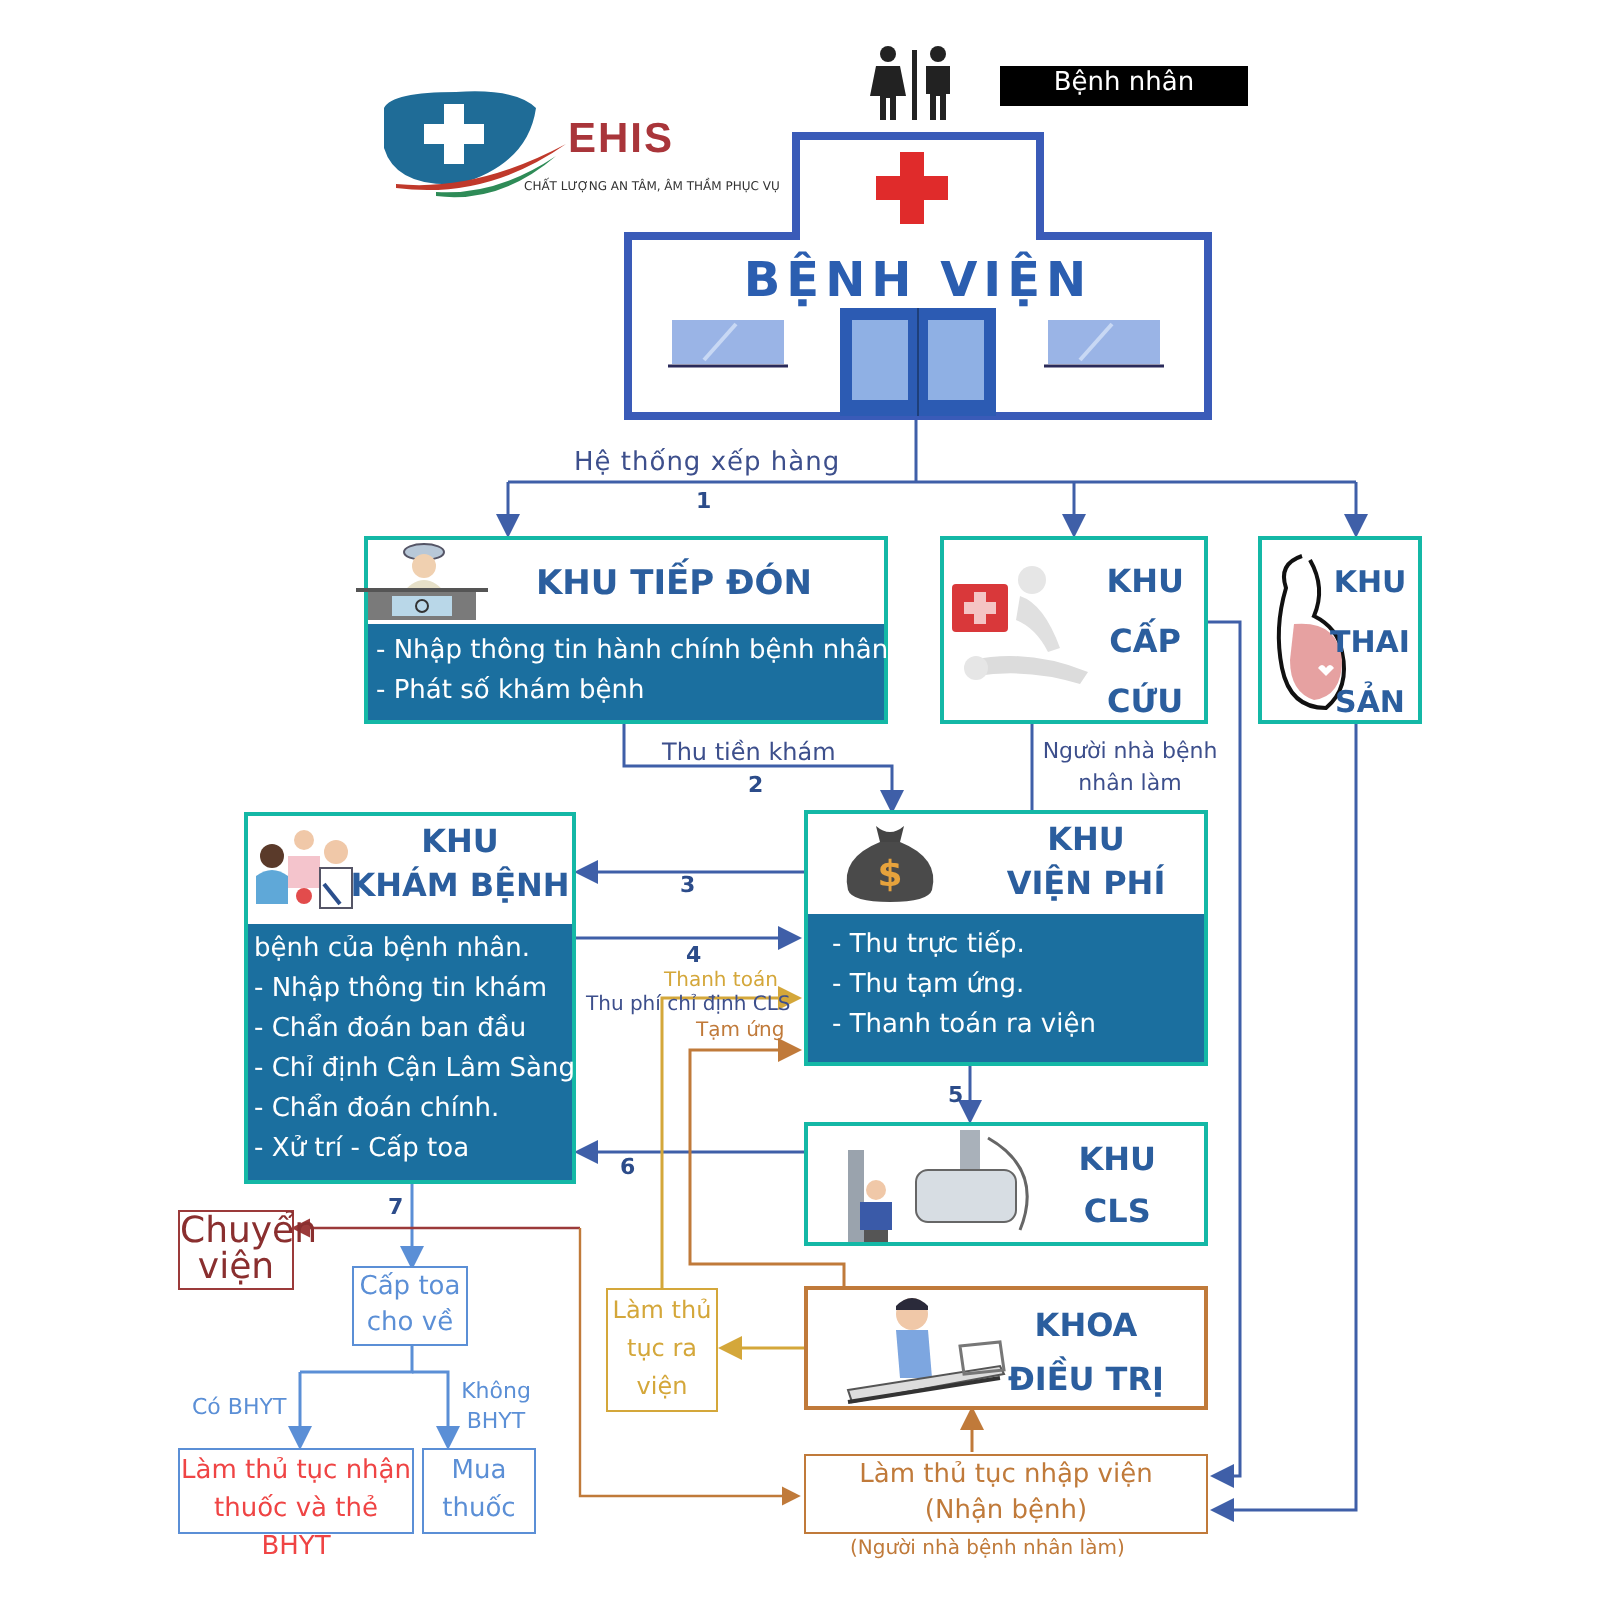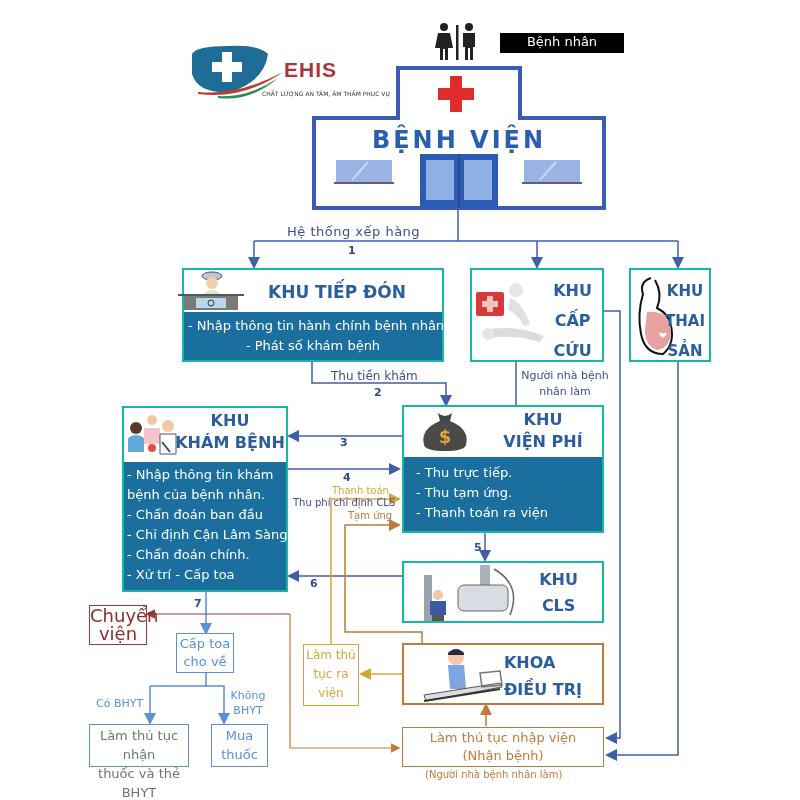--- a/index.html
+++ b/index.html
@@ -134,21 +134,21 @@
   <svg width="66" height="42" viewBox="0 0 66 42" style="position:absolute;left:-6px;top:-2px;">
     <ellipse cx="34" cy="8" rx="10" ry="4" fill="#b8c8d8" stroke="#556" stroke-width="1"></ellipse>
     <circle cx="34" cy="15" r="6" fill="#f0d0b0"></circle>
     <path d="M22 30 Q34 14 46 30 z" fill="#e6e0c8"></path>
     <rect x="0" y="26" width="66" height="2" fill="#555"></rect>
     <rect x="6" y="28" width="54" height="14" fill="#7a7a7a"></rect>
     <rect x="18" y="30" width="30" height="10" fill="#b9d7e8"></rect>
     <circle cx="33" cy="35" r="3" fill="none" stroke="#333" stroke-width="1"></circle>
   </svg>
   <div class="title" style="position:absolute;left:84px;top:12px;font-size:17px;">KHU TIẾP ĐÓN</div>
-  <div class="bluepanel" style="left:0;top:42px;width:258px;height:48px;padding:4px 4px;text-align:center;">
+  <div class="bluepanel" style="left:0;top:42px;width:258px;height:48px;padding:4px 4px;">
     <div>- Nhập thông tin hành chính bệnh nhân.</div>
     <div>- Phát số khám bệnh</div>
   </div>
 </div>
 
 <div class="lbl" style="left:331px;top:369px;font-size:12px;">Thu tiền khám</div>
 <div class="num" style="left:374px;top:386px;">2</div>
 
 <div class="box" style="left:470px;top:268px;width:134px;height:94px;">
   <svg width="76" height="74" viewBox="0 0 76 74" style="position:absolute;left:2px;top:10px;">
@@ -192,22 +192,22 @@
     <circle cx="26" cy="36" r="4" fill="#e24c4c"></circle>
     <circle cx="42" cy="14" r="6" fill="#f0c8a8"></circle>
     <path d="M34 22 L50 22 L50 42 L34 42 z" fill="#fff" stroke="#556" stroke-width="1"></path>
     <path d="M36 30 L44 40" stroke="#2b4f8c" stroke-width="2"></path>
   </svg>
   <div class="title" style="position:absolute;left:50px;top:2px;width:112px;font-size:16px;line-height:22px;text-align:center;">
     <div>KHU</div>
     <div>KHÁM BỆNH</div>
   </div>
   <div class="bluepanel" style="left:0;top:54px;width:162px;height:128px;padding:3px 3px;">
+    <div>bệnh của bệnh nhân.</div>
     <div>- Nhập thông tin khám</div>
-    <div>bệnh của bệnh nhân.</div>
     <div>- Chẩn đoán ban đầu</div>
     <div>- Chỉ định Cận Lâm Sàng.</div>
     <div>- Chẩn đoán chính.</div>
     <div>- Xử trí - Cấp toa</div>
   </div>
 </div>
 
 <div class="num" style="left:340px;top:436px;">3</div>
 <div class="lbl" style="left:293px;top:453px;font-size:10px;margin-top:44px;">Thu phí chỉ định CLS</div>
 <div class="num" style="left:343px;top:471px;">4</div>
@@ -260,21 +260,21 @@
 <div class="box" style="left:176px;top:633px;width:58px;height:40px;border-color:#5b8fd6;border-width:1.5px;color:#5b8fd6;font-size:13px;line-height:18px;text-align:center;padding-top:1px;">
   <div>Cấp toa</div>
   <div>cho về</div>
 </div>
 
 <div class="lbl" style="left:96px;top:697px;color:#5b8fd6;">Có BHYT</div>
 <div class="lbl" style="left:228px;top:688px;color:#5b8fd6;text-align:center;width:40px;white-space:normal;line-height:15px;">
   <span>Không BHYT</span>
 </div>
 
-<div class="box" style="left:89px;top:724px;width:100px;height:43px;border-color:#5b8fd6;border-width:1.5px;color:#737373;font-size:13px;line-height:19px;text-align:center;padding-top:1px;">
+<div class="box" style="left:89px;top:724px;width:118px;height:43px;border-color:#5b8fd6;border-width:1.5px;color:#ef4444;font-size:13px;line-height:19px;text-align:center;padding-top:1px;">
   <div>Làm thủ tục nhận</div>
   <div>thuốc và thẻ BHYT</div>
 </div>
 
 <div class="box" style="left:211px;top:724px;width:57px;height:43px;border-color:#5b8fd6;border-width:1.5px;color:#5b8fd6;font-size:13px;line-height:19px;text-align:center;padding-top:1px;">
   <div>Mua</div>
   <div>thuốc</div>
 </div>
 
 <div class="box" style="left:303px;top:644px;width:56px;height:62px;border-color:#d4a73a;border-width:1.5px;color:#d4a73a;font-size:12px;line-height:19px;text-align:center;padding-top:1px;">
@@ -285,21 +285,21 @@
 
 <div class="box" style="left:402px;top:643px;width:202px;height:62px;border-color:#c07a3a;">
   <svg width="90" height="58" viewBox="0 0 90 58" style="position:absolute;left:16px;top:2px;">
     <circle cx="36" cy="10" r="8" fill="#f0c8a8"></circle>
     <path d="M28 6 Q36 -2 44 6 L44 8 L28 8 z" fill="#2a2a3a"></path>
     <path d="M28 18 L44 18 L46 42 L30 42 z" fill="#7da6e0"></path>
     <path d="M4 48 L80 36 L82 40 L6 54 z" fill="#ddd" stroke="#555" stroke-width="1"></path>
     <path d="M60 26 L80 24 L82 38 L62 40 z" fill="none" stroke="#777" stroke-width="1.5"></path>
     <line x1="4" y1="54" x2="80" y2="42" stroke="#333" stroke-width="2"></line>
   </svg>
-  <div class="title" style="position:absolute;right:20px;top:4px;font-size:16px;line-height:27px;text-align:left;">
+  <div class="title" style="position:absolute;right:20px;top:4px;font-size:16px;line-height:27px;text-align:center;">
     <div>KHOA</div>
     <div>ĐIỀU TRỊ</div>
   </div>
 </div>
 
 <div class="box" style="left:402px;top:727px;width:202px;height:40px;border-color:#c07a3a;border-width:1.5px;color:#c07a3a;font-size:13px;line-height:18px;text-align:center;padding-top:1px;">
   <div>Làm thủ tục nhập viện</div>
   <div>(Nhận bệnh)</div>
 </div>
 <div class="lbl" style="left:425px;top:769px;color:#c07a3a;font-size:10px;">(Người nhà bệnh nhân làm)</div>

